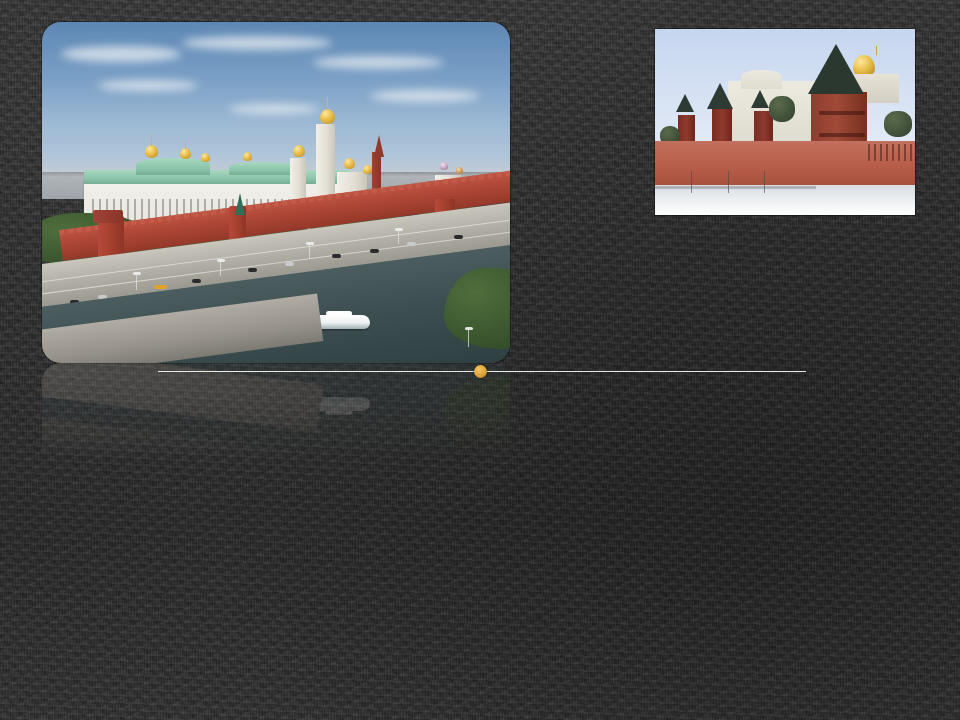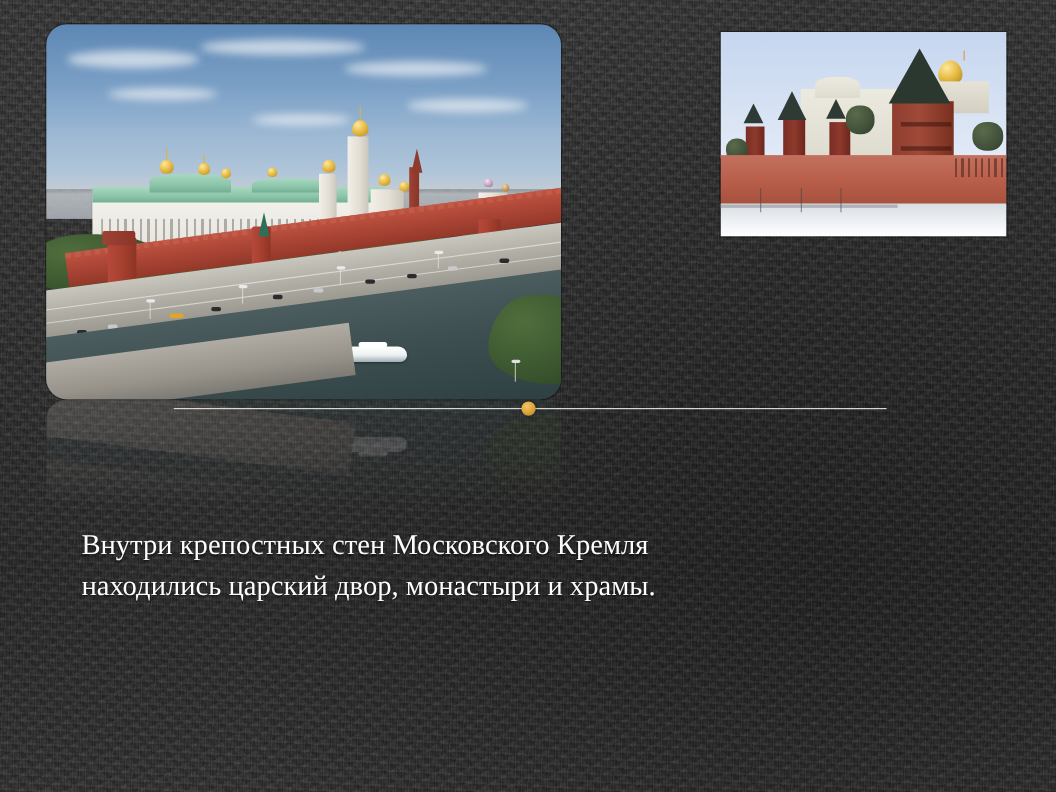--- a/index.html
+++ b/index.html
@@ -512,16 +512,14 @@
     <div class="sm-snow"></div>
     <div style="position:absolute; left:0; bottom:14%; width:62%; height:3px; background:rgba(120,125,130,0.45);"></div>
     <div style="position:absolute; left:14%; bottom:12%; width:1px; height:22px; background:rgba(70,70,70,0.6);"></div>
     <div style="position:absolute; left:28%; bottom:12%; width:1px; height:22px; background:rgba(70,70,70,0.6);"></div>
     <div style="position:absolute; left:42%; bottom:12%; width:1px; height:22px; background:rgba(70,70,70,0.6);"></div>
   </div>
 
   <div class="divider-line"></div>
   <div class="divider-dot"></div>
 
-  <div class="caption">Внутри крепостных стен  Московского Кремля
-находились царский двор, монастыри и храмы.</div>
 
 </div>
 
 </body></html>

